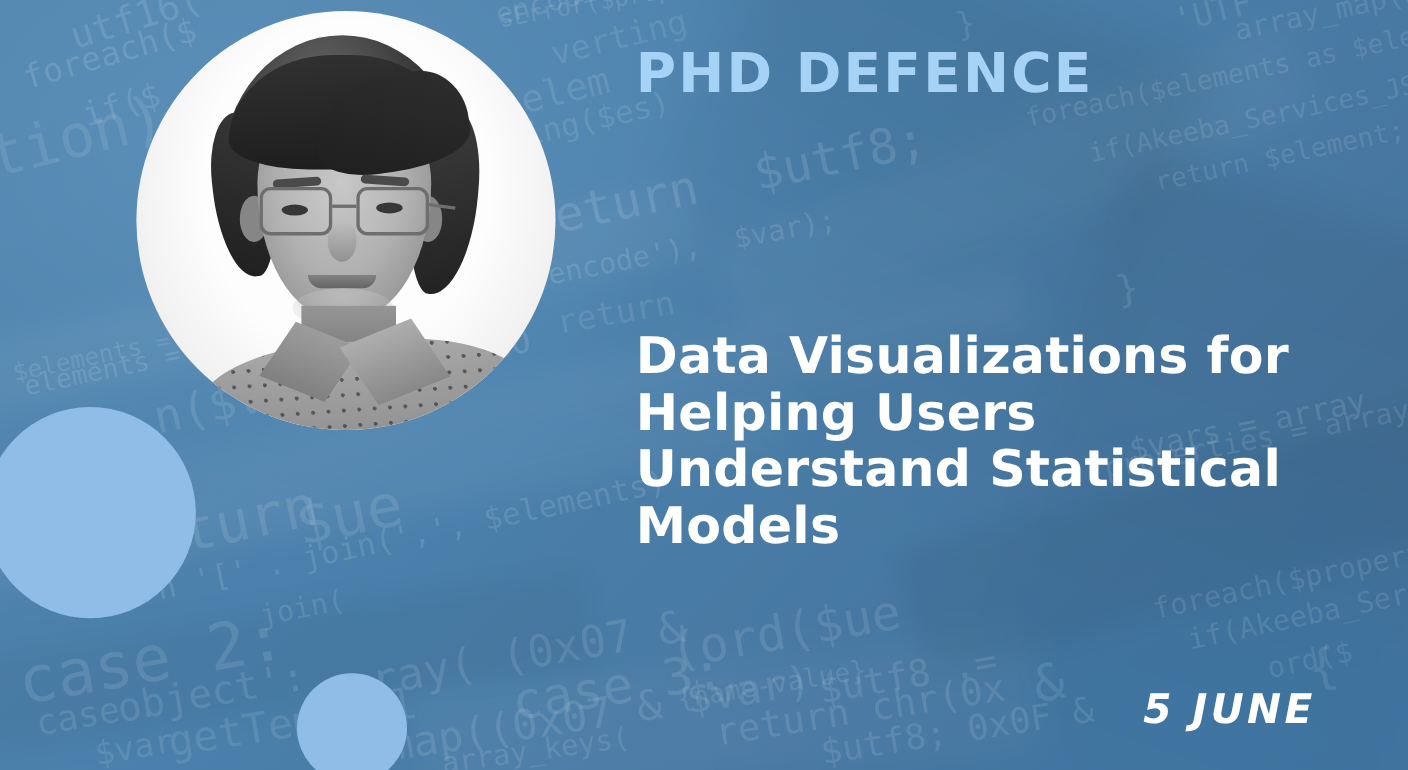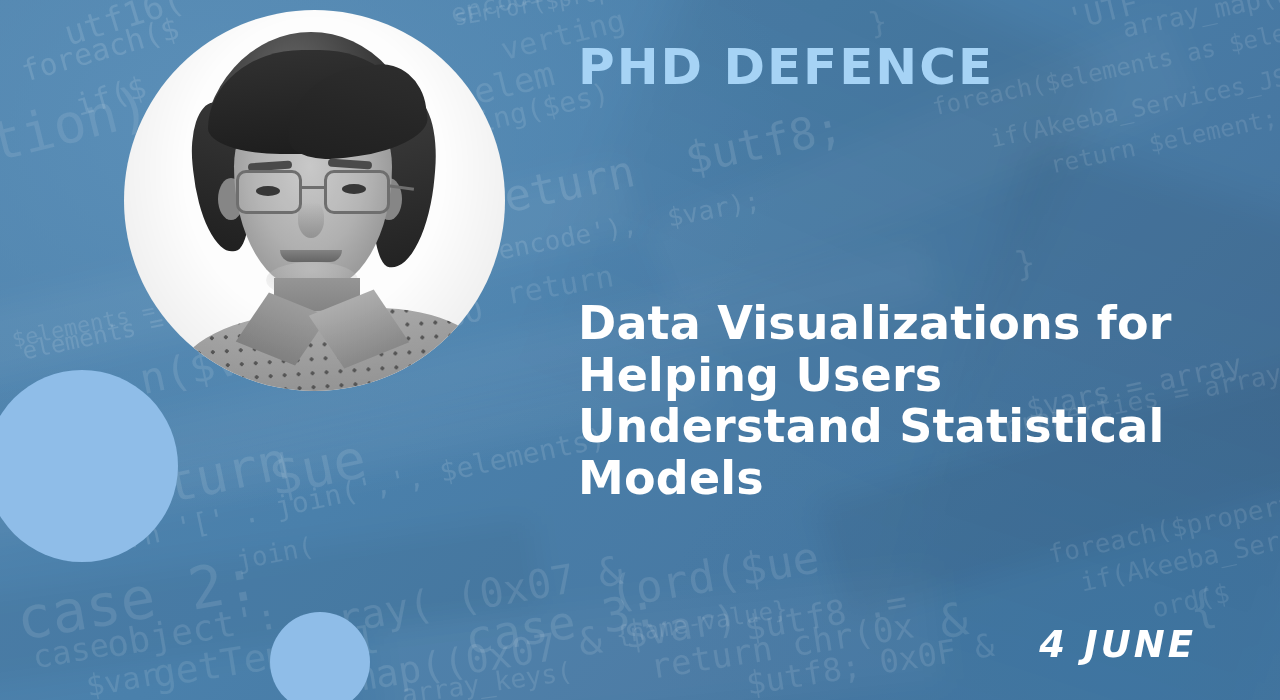--- a/index.html
+++ b/index.html
@@ -265,16 +265,16 @@
       <div class="p-shirt"></div>
       <div class="p-collar-l"></div>
       <div class="p-collar-r"></div>
       <div class="p-shadow"></div>
     </div>
   </div>
 
   <div id="text-block">
     <div id="kicker">PHD DEFENCE</div>
     <div id="thesis-title">Data Visualizations for Helping Users Understand Statistical Models</div>
-    <div id="event-date">4 JUNE</div>
+    <div id="event-date">5 JUNE</div>
   </div>
 
 </div>
 
 </body></html>

